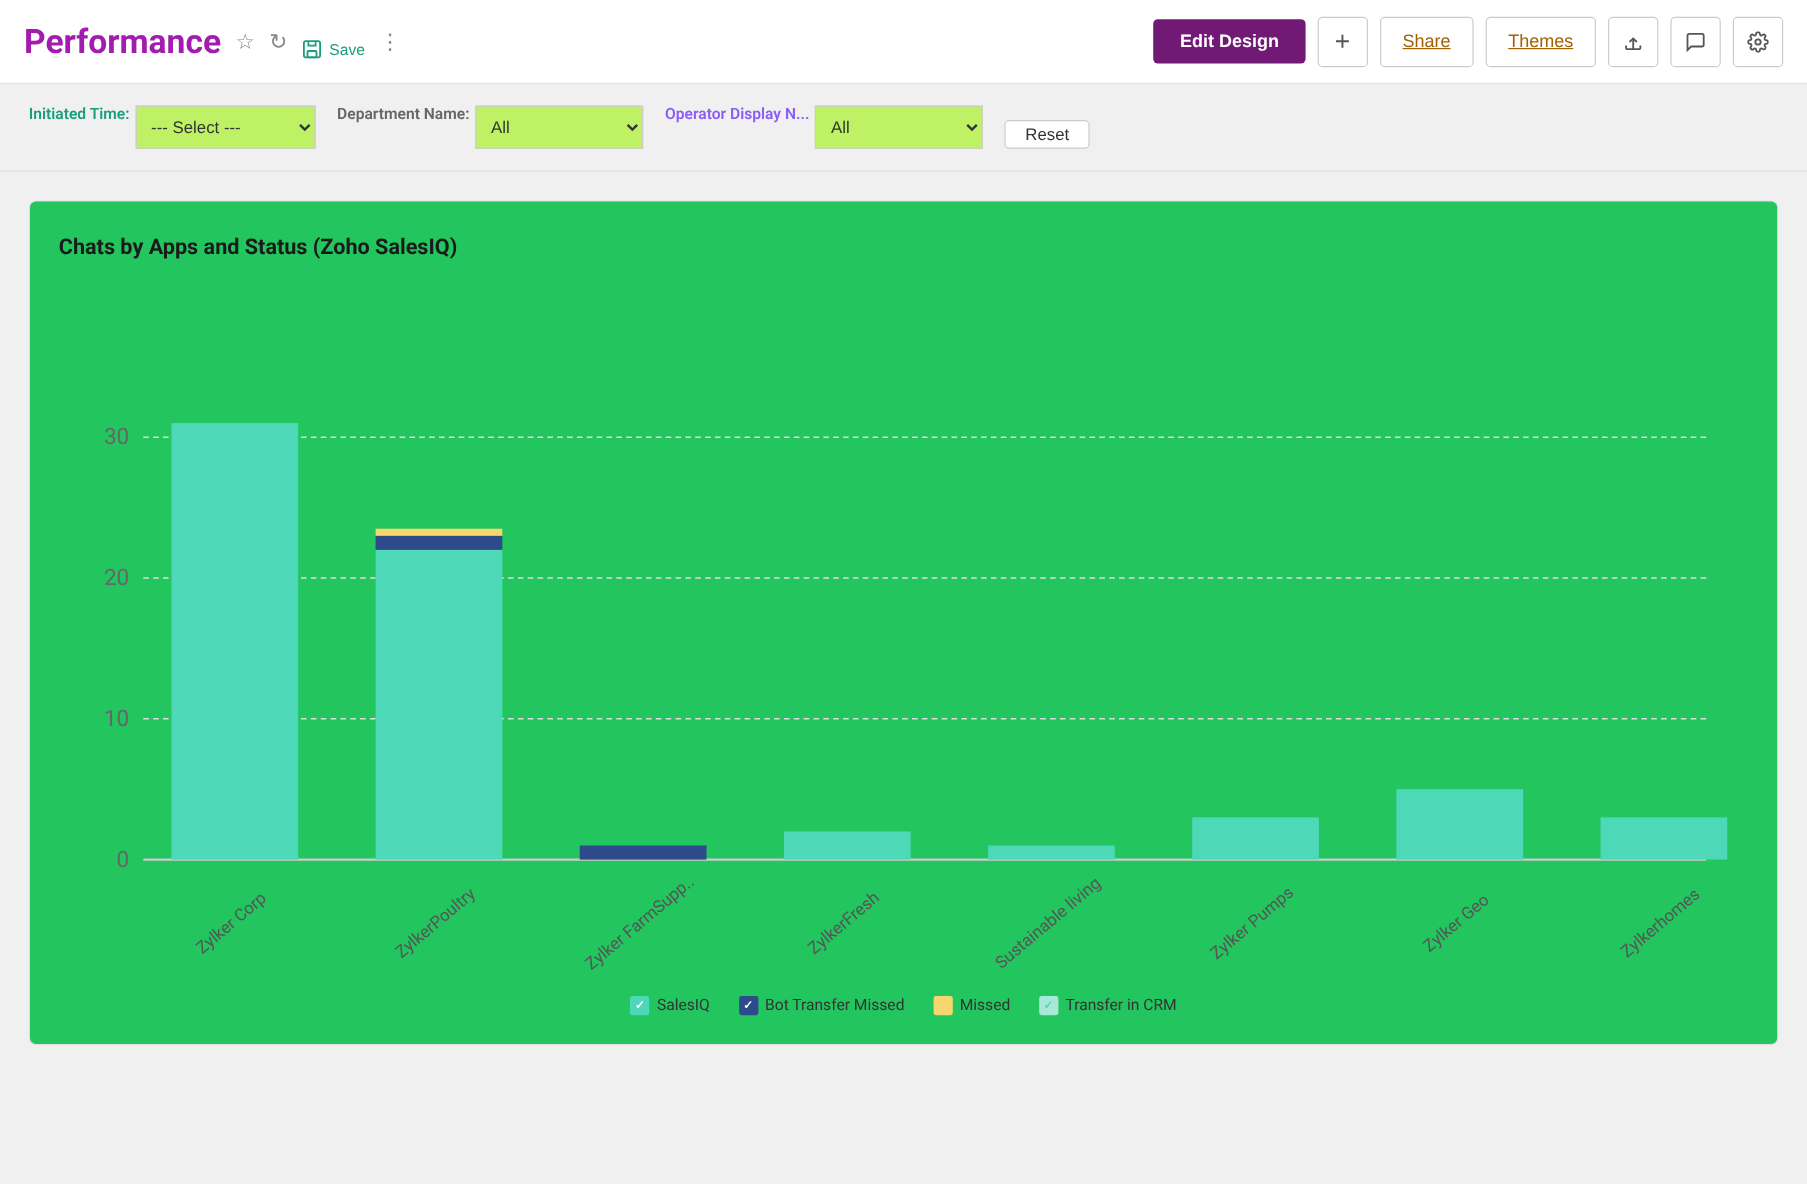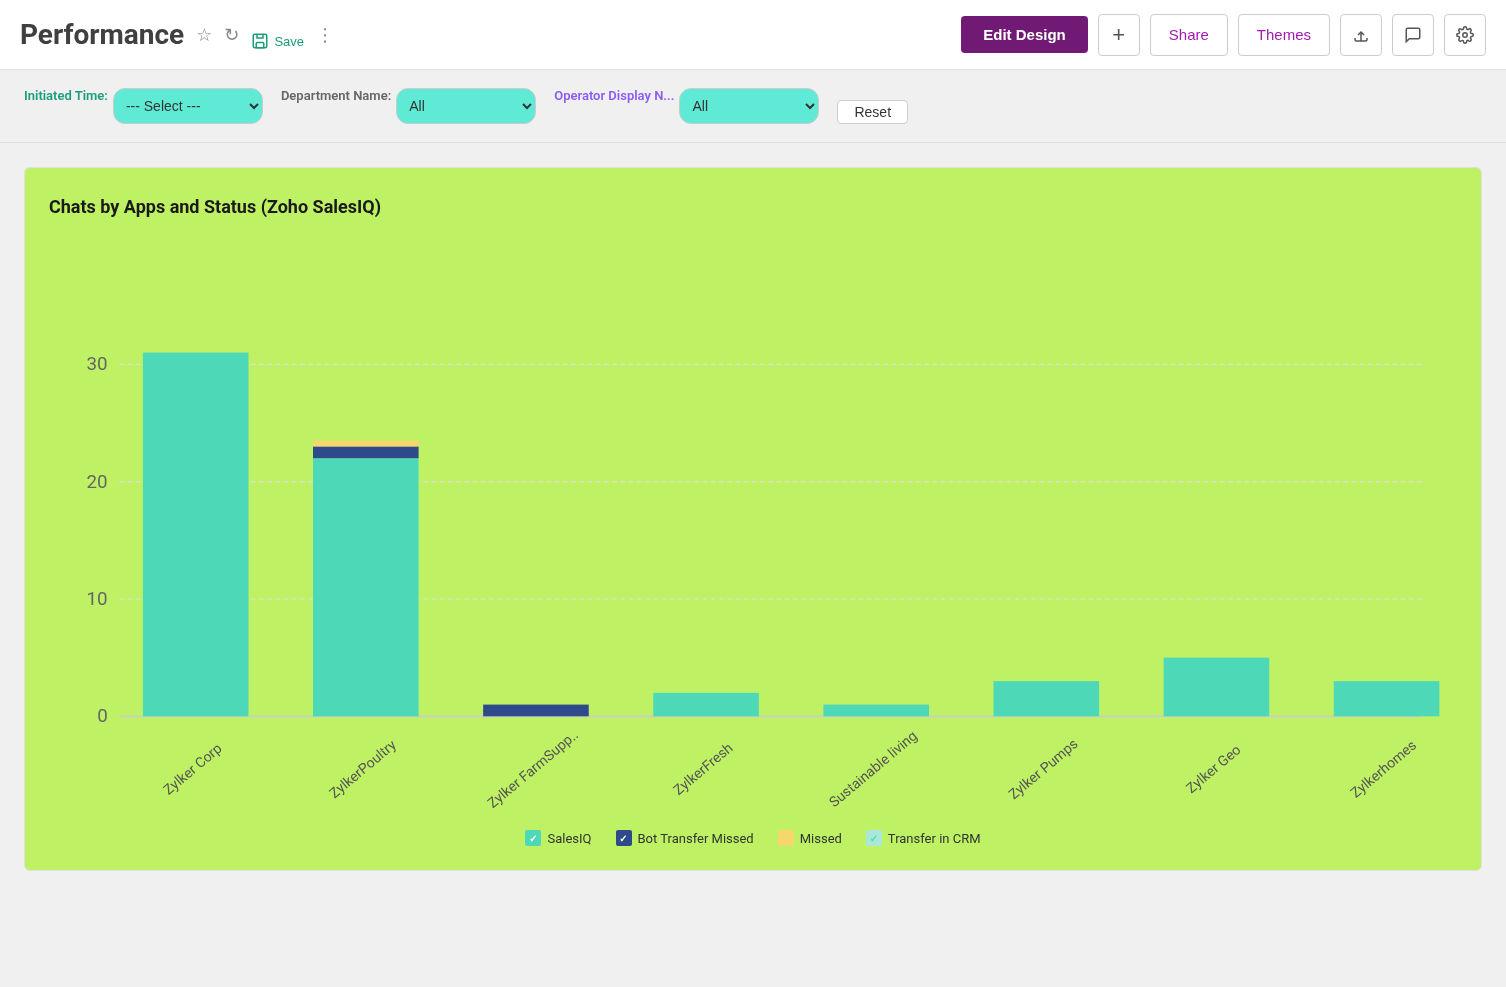--- a/index.html
+++ b/index.html
@@ -19,21 +19,21 @@
     }
     .header-left {
       display: flex;
       align-items: center;
       gap: 12px;
       flex: 1;
     }
     .page-title {
       font-size: 28px;
       font-weight: 700;
-      color: #404040;
+      color: #a21caf;
     }
     .header-icon {
       color: #888;
       font-size: 18px;
       cursor: pointer;
     }
     .save-btn {
       display: flex;
       align-items: center;
       gap: 5px;
@@ -77,23 +77,24 @@
       font-size: 22px;
       font-weight: 300;
     }
     .share-btn, .themes-btn {
       height: 42px;
       border: 1.5px solid #ccc;
       border-radius: 4px;
       background: #fff;
       padding: 0 18px;
       font-size: 15px;
-      color: #a21caf;
+      color: #a16207;
       cursor: pointer;
       font-weight: 500;
+      text-decoration: underline;
     }
 
     
     .filters-bar {
       background: #f0f0f0;
       padding: 18px 24px;
       display: flex;
       align-items: flex-end;
       gap: 18px;
       border-bottom: 1px solid #ddd;
@@ -103,22 +104,22 @@
       gap: 5px;
     }
     .filter-label {
       font-size: 13px;
       color: #1a9e7b;
       font-weight: 600;
     }
     .filter-select {
       height: 36px;
       border: 1.5px solid #ccc;
-      border-radius: 12px;
-      background: #5eead4;
+      border-radius: 0;
+      background: #bef264;
       font-size: 14px;
       color: #333;
       padding: 0 8px;
       cursor: pointer;
       min-width: 150px;
     }
     .filter-select.small {
       min-width: 140px;
     }
     .reset-btn {
@@ -128,21 +129,21 @@
       background: #fff;
       font-size: 14px;
       color: #333;
       padding: 0 16px;
       cursor: pointer;
     }
 
     
     .chart-container {
       margin: 24px;
-      background: #bef264;
+      background: #22c55e;
       border-radius: 6px;
       border: 1px solid #e0e0e0;
       padding: 28px 24px 24px;
     }
     .chart-title {
       font-size: 18px;
       font-weight: 700;
       color: #1a1a1a;
       margin-bottom: 30px;
     }

